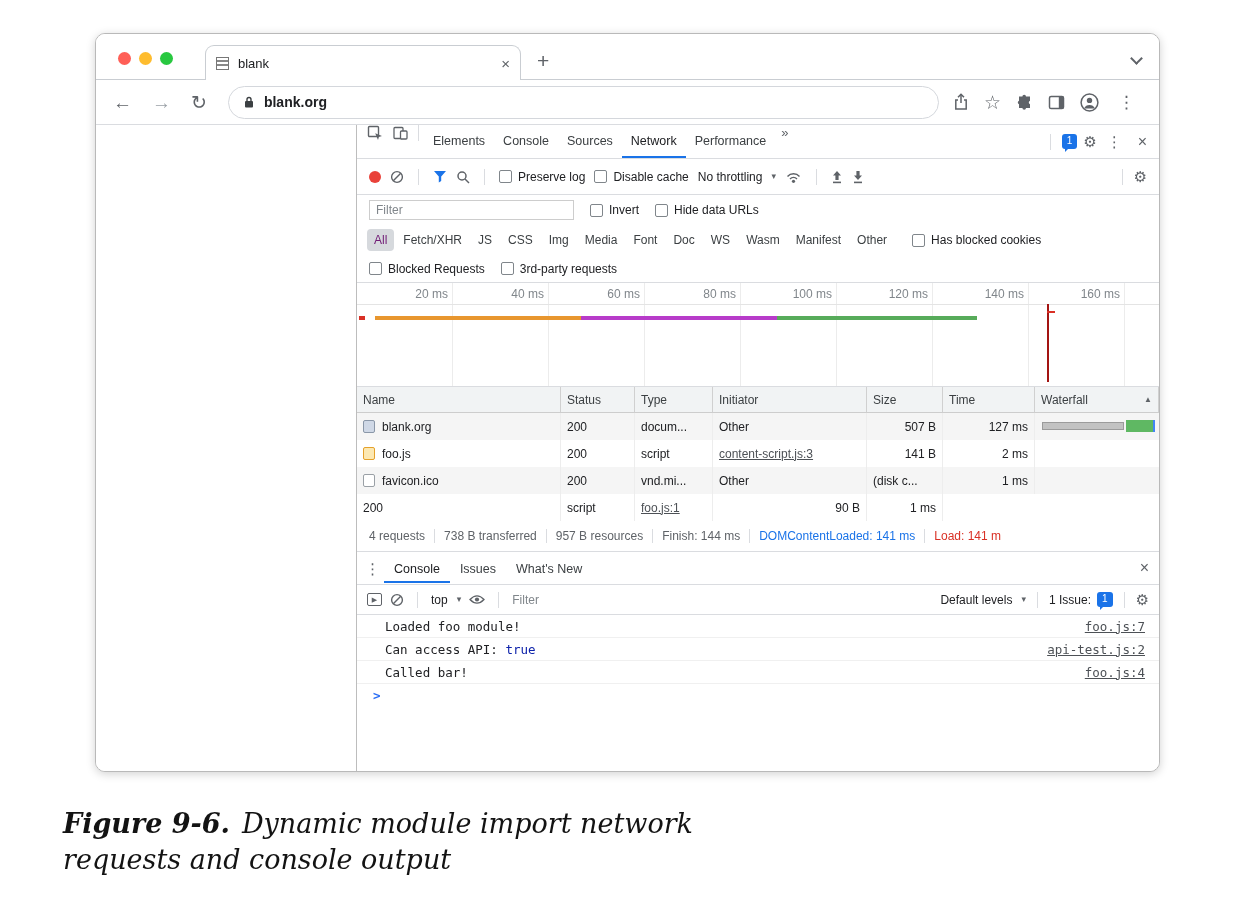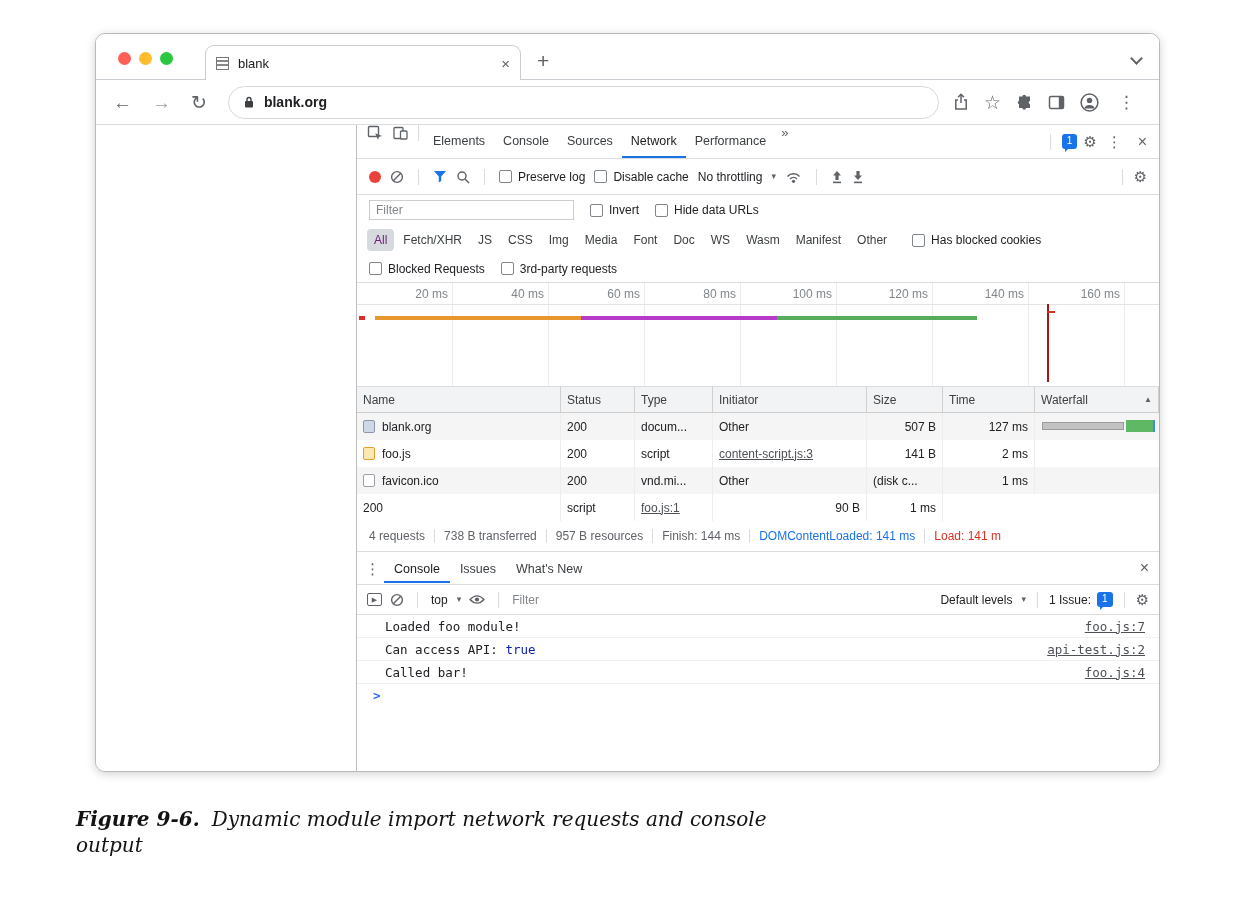--- a/index.html
+++ b/index.html
@@ -125,22 +125,22 @@
   .console-filter::placeholder { color:#80868b; }
 
   .console-msgs { flex:1; min-height:0; overflow:hidden; }
   .c-row { display:flex; align-items:center; min-height:23px; padding:2px 14px 2px 28px;
            border-bottom:1px solid #f0f0f0; font-family:"DejaVu Sans Mono",monospace; font-size:12.5px; color:#202124; }
   .c-link { margin-left:auto; text-decoration:underline; color:#4d5156; }
   .c-bool { color:#0d22aa; }
   .c-prompt { border-bottom:none; color:#2a6df4; font-weight:bold; padding-left:16px; }
 
   
-  .caption { position:absolute; left:76px; top:806px; width:720px; font-family:"DejaVu Serif",serif;
-             font-style:italic; font-size:20px; line-height:1.32; color:#131313; }
+  .caption { position:absolute; left:63px; top:806px; width:720px; font-family:"DejaVu Serif",serif;
+             font-style:italic; font-size:27px; line-height:1.32; color:#131313; }
   .caption .lbl { font-weight:700; margin-right:12px; }
 
   svg { flex:none; display:block; }
 </style>
 </head>
 <body>
 
 <div class="window">
 
   <div class="tabstrip">

